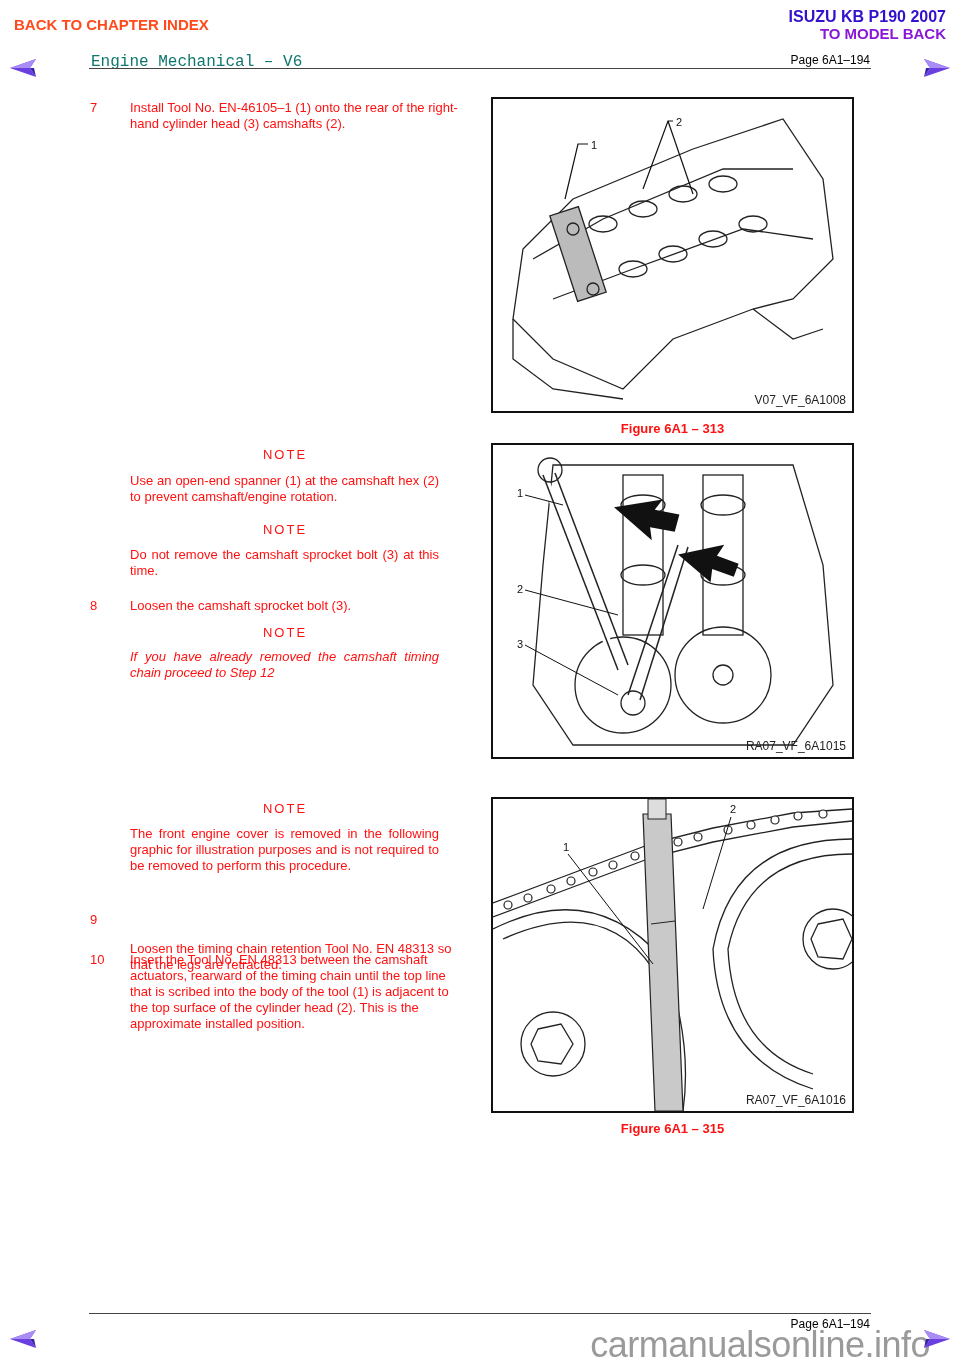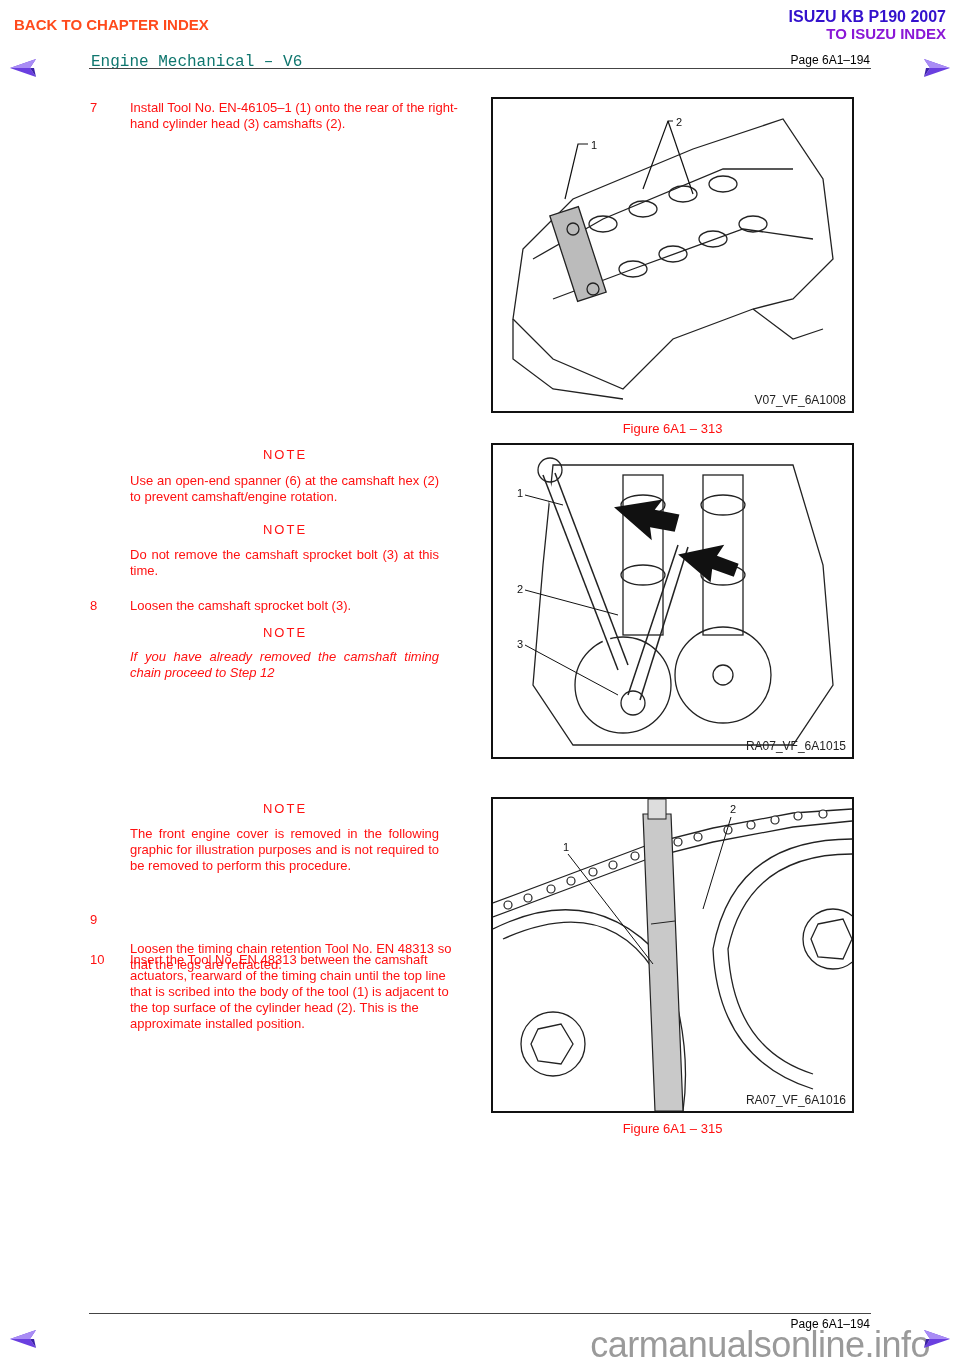--- a/index.html
+++ b/index.html
@@ -40,35 +40,35 @@
   .figure {
     position: absolute; left: 491px; width: 359px; height: 312px;
     border: 2px solid #111; background: #fff; overflow: hidden;
   }
   .fig-code {
     position: absolute; right: 6px; bottom: 4px; font-size: 12px; color: #222;
     font-family: "Liberation Sans", sans-serif;
   }
   .fig-cap {
     position: absolute; left: 491px; width: 363px; text-align: center;
-    font-size: 13px; font-weight: normal; color: #ff1111;
+    font-size: 13px; font-weight: bold; color: #ff1111;
   }
   .watermark {
     right: 30px; top: 1324px; font-size: 36px; color: #9a9a9a; letter-spacing: -0.5px;
     font-family: "Liberation Sans", sans-serif;
   }
   .ftr-right { left: 760px; top: 1317px; width: 110px; text-align: right; font-size: 12px; color: #000; }
   svg text { font-family: "Liberation Sans", sans-serif; }
 </style>
 </head>
 <body>
 
 <a class="abs back-link">BACK TO CHAPTER INDEX</a>
 <div class="abs model-title">ISUZU KB P190 2007</div>
-<a class="abs model-link">TO ISUZU INDEX</a>
+<a class="abs model-link">TO MODEL BACK</a>
 
 <div class="abs nav-arrow" style="left:8px; top:57px;">
   <svg width="30" height="22" viewBox="0 0 30 22">
     <polygon points="2,11 28,2 22,11 28,20" fill="#6a3fe0"></polygon>
     <polygon points="2,11 28,2 22,11" fill="#a98cf5"></polygon>
     <polygon points="22,11 28,20 26,11" fill="#3a1fa8"></polygon>
   </svg>
 </div>
 <div class="abs hdr-left">Engine Mechanical – V6</div>
 <div class="abs hdr-right">Page 6A1–194</div>
@@ -80,21 +80,21 @@
     <polygon points="8,11 2,20 4,11" fill="#3a1fa8"></polygon>
   </svg>
 </div>
 
 <div class="step">
   <span class="step-num" style="top:100px;">7</span>
   <span class="step-text" style="top:100px;">Install Tool No. EN-46105–1 (1) onto the rear of the right-hand cylinder head (3) camshafts (2).</span>
 </div>
 
 <div class="note-head" style="top:447px;">NOTE</div>
-<div class="note-body" style="top:473px;">Use an open-end spanner (6) at the camshaft hex (2) to prevent camshaft/engine rotation.</div>
+<div class="note-body" style="top:473px;">Use an open-end spanner (1) at the camshaft hex (2) to prevent camshaft/engine rotation.</div>
 
 <div class="note-head" style="top:522px;">NOTE</div>
 <div class="note-body" style="top:547px;">Do not remove the camshaft sprocket bolt (3) at this time.</div>
 
 <div class="step">
   <span class="step-num" style="top:598px;">8</span>
   <span class="step-text" style="top:598px;">Loosen the camshaft sprocket bolt (3).</span>
 </div>
 
 <div class="note-head" style="top:625px;">NOTE</div>

